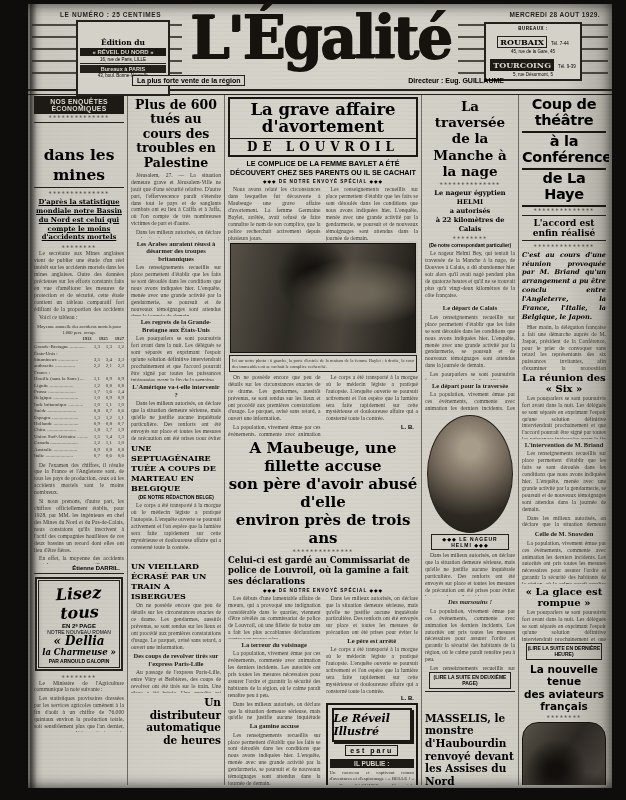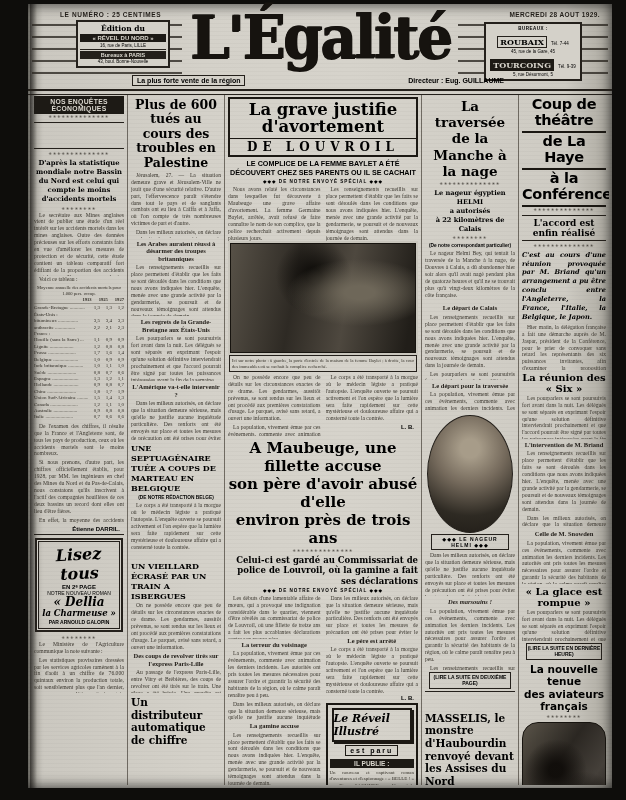--- a/index.html
+++ b/index.html
@@ -10,21 +10,21 @@
       linear-gradient(90deg,#a8a59c 0,#cbc8c0 2.5%,#d4d1c9 30%,#d6d3cb 55%,#cecbc3 92%,#aaa79e 100%);
     box-shadow:0 0 14px rgba(0,0,0,.8) inset;}
   .streak{position:absolute;top:0;bottom:0;width:7px;left:2px;background:linear-gradient(90deg,rgba(10,8,6,.55),rgba(10,8,6,0));}
 
   
   .hdr{position:absolute;top:0;left:0;right:0;height:84px;}
   .price{position:absolute;left:32px;top:7px;font:bold 6.5px "Liberation Sans",sans-serif;letter-spacing:.6px;color:#211d18;}
   .date{position:absolute;right:12px;top:7px;font:bold 6.5px "Liberation Sans",sans-serif;letter-spacing:.4px;color:#211d18;}
   .deco{position:absolute;top:20px;height:52px;background:repeating-linear-gradient(180deg,#2c2822 0 2px,transparent 2px 12px);opacity:.8;}
   .deco.l{left:4px;width:150px;} .deco.r{right:4px;width:150px;}
-  .edbox{position:absolute;left:48px;top:16px;width:86px;border:2px solid #24201b;background:#d4d1c9;padding:2px 2px;text-align:center;z-index:2;}
+  .edbox{position:absolute;left:48px;top:16px;width:86px;border:2px solid #24201b;background:#d4d1c9;padding:16px 2px;text-align:center;z-index:2;}
   .edbox .e1{font:bold 7.5px "DejaVu Serif",serif;}
   .edbox .e2{background:#1d1a15;color:#d9d6cd;font:bold 6px "Liberation Sans",sans-serif;margin:1px 0;padding:1px 0;}
   .edbox .e3{font:4.5px "Liberation Sans",sans-serif;border-bottom:1px solid #24201b;padding-bottom:1px;margin-bottom:1px;}
   .edbox .e4{font:bold 5.5px "Liberation Sans",sans-serif;background:#24201b;color:#d9d6cd;padding:1px 0;margin:1px 0 0;}
   .edbox .e5{font:4.5px "Liberation Sans",sans-serif;}
   .offbox{position:absolute;right:30px;top:18px;width:90px;border:2px solid #24201b;background:#d4d1c9;padding:2px;text-align:center;z-index:2;}
   .offbox .o0{font:bold 4.5px "Liberation Sans",sans-serif;letter-spacing:.5px;}
   .offbox .on{font:bold 8px "DejaVu Serif",serif;border:1px solid #24201b;display:inline-block;padding:0 2px;margin:1px 0;}
   .offbox .ot{font:4.5px "Liberation Sans",sans-serif;}
   .offbox .on.inv{background:#1d1a15;color:#d9d6cd;border-color:#1d1a15;}
@@ -44,57 +44,57 @@
   .orn{text-align:center;font-size:4px;letter-spacing:1px;color:#26221c;line-height:6px;overflow:hidden;white-space:nowrap;}
   .sub{font-weight:bold;text-align:center;color:#211d18;margin:2px 0;line-height:1.15;}
   .ital{font-style:italic;}
   .sig{text-align:right;font:bold 6px "Liberation Sans",sans-serif;margin:1px 4px 2px 0;}
   .lirebox{border:1px solid #24201b;text-align:center;font:bold 5px "Liberation Sans",sans-serif;padding:1.5px 0;margin:2px 4px;}
   .rule{border-top:1px solid #24201b;margin:2px 0;}
 
   
   .kicker{background:#1d1a15;color:#dcd9d0;text-align:center;font:bold 6.8px "Liberation Sans",sans-serif;padding:2px 0;letter-spacing:.3px;}
   .h-mines{font:bold 15.5px "DejaVu Serif",serif;text-align:center;line-height:1.25;border-top:1px solid #24201b;border-bottom:1px solid #24201b;padding:3px 0;margin:2px 0;}
-  .deck1{font:bold 6.8px "DejaVu Serif",serif;text-align:center;line-height:1.3;margin:2px 0;}
+  .deck1{font:bold 6.8px "DejaVu Serif",serif;text-align:center;line-height:1.3;margin:2px 0;text-decoration:underline;}
   .tbl{font-size:5px;color:#302c25;margin:1px 0 2px;}
   .tbl-cap{text-align:center;font-size:4.6px;line-height:1.2;margin-bottom:1px;}
   .tbl-years{display:flex;justify-content:flex-end;gap:7px;font-weight:bold;font-size:4.6px;border-bottom:1px solid #55504668;padding-bottom:1px;margin-bottom:1px;}
   .trow{display:flex;line-height:6.4px;}
   .tlabel{flex:1;white-space:nowrap;overflow:hidden;}
   .tv{width:12px;text-align:right;}
   .adbox{border:2px solid #24201b;box-shadow:0 0 0 1px #d4d1c9 inset,0 0 0 2px #24201b inset;text-align:center;padding:5px 2px;margin:3px 1px;}
   .adbox .a1{font:bold italic 16px "DejaVu Serif",serif;transform:rotate(-3deg);}
   .adbox .a2{font:bold 6px "Liberation Sans",sans-serif;margin-top:1px;}
   .adbox .a3{font:5px "Liberation Sans",sans-serif;}
   .adbox .a4{font:bold italic 12px "DejaVu Serif",serif;line-height:1;}
   .adbox .a5{font:bold italic 8.5px "DejaVu Serif",serif;margin-bottom:1px;}
   .adbox .a6{font:bold 5px "Liberation Sans",sans-serif;}
   .h-ble{font:bold 11px "DejaVu Serif",serif;text-align:center;line-height:1.2;margin:3px 0 1px;} .sub7{font-size:6.5px;}
 
   
   .h-pal{font:bold 12.5px "DejaVu Serif",serif;text-align:center;line-height:1.15;margin:2px 0;}
   .deck-it{font:bold italic 6.4px "DejaVu Serif",serif;text-align:center;line-height:1.3;margin:2px 0;}
   .h-caps{font:bold 8px "DejaVu Serif",serif;text-align:left;line-height:1.25;margin:3px 0 1px;}
-  .h-dist{font:bold 10.5px "DejaVu Serif",serif;text-align:left;line-height:1.2;margin:3px 0 1px;}
+  .h-dist{font:bold 10.5px "DejaVu Serif",serif;text-align:right;line-height:1.2;margin:3px 0 1px;}
   .capbox{border:1px solid #24201b;font-size:4.8px;line-height:1.25;text-align:justify;padding:1.5px 2px;margin:2px 1px;color:#36322a;}
 
   
   .h-av-box{border:2px solid #1b1813;text-align:center;padding:2px 0 1px;margin:1px 0;}
   .h-av{font:bold 16.5px "DejaVu Serif",serif;line-height:1.05;}
   .h-louv{font:bold 12px "DejaVu Serif",serif;letter-spacing:5px;border-top:1px solid #1b1813;margin-top:2px;padding-top:1px;}
   .sub-caps{font:bold 7.2px "Liberation Sans",sans-serif;text-align:center;line-height:1.3;margin:2px 0;}
   .envoy{text-align:center;font:bold 4.6px "Liberation Sans",sans-serif;letter-spacing:1px;margin:1px 0 2px;}
   .twocol{display:flex;gap:5px;}
   .twocol>div{flex:1;min-width:0;}
   .ph-court{height:108px;margin:1px 2px;border:1px solid #17140f;box-shadow:0 0 0 2px #c9c6bd;
     background:radial-gradient(ellipse at 70% 45%,#6e6759 8%,transparent 40%),
       radial-gradient(circle at 45% 30%,rgba(15,13,10,.95) 6%,transparent 30%),
       linear-gradient(100deg,#575147 0,#2e2a24 35%,#4e483f 62%,#211e19 95%);}
   .h-maub{font:bold 15px "DejaVu Serif",serif;text-align:center;line-height:1.2;margin:3px 0 1px;}
-  .sub-maub{font:bold 8.5px "DejaVu Serif",serif;text-align:right;line-height:1.25;margin:1px 0;}
+  .sub-maub{font:bold 8.5px "DejaVu Serif",serif;text-align:left;line-height:1.25;margin:1px 0;}
   .reveil{border:2px solid #1b1813;margin:2px 0;padding:2px;}
   .reveil .rtitle{border:2px solid #1b1813;box-shadow:2px 2px 0 #1b1813;text-align:left;font:bold italic 11px "DejaVu Serif",serif;padding:2px 0;margin:1px 2px 3px;}
   .reveil .rparu{border:1px solid #1b1813;text-align:center;font:bold 7px "Liberation Sans",sans-serif;letter-spacing:2px;width:60%;margin:0 auto 3px;padding:1px 0;}
   .reveil .rpub{background:#1d1a15;color:#d9d6cd;text-align:center;font:bold 6.5px "Liberation Sans",sans-serif;padding:1px 0;margin-bottom:2px;}
   .reveil p{margin:0 0 2px;font-size:5px;line-height:1.25;text-align:justify;color:#36322a;}
 
   
   .h-manche{font:bold 13.5px "DejaVu Serif",serif;text-align:center;line-height:1.2;margin:2px 0;}
   .deck4{font:bold 6.6px "DejaVu Serif",serif;text-align:center;line-height:1.35;margin:2px 0;}
   .corresp{text-align:center;font:bold 4.8px "Liberation Sans",sans-serif;margin:2px 0;}
@@ -147,20 +147,21 @@
   </div>
   <div class="hdr-rule"></div>
 
   <div class="cols">
 
     <div class="col c1">
       <div class="kicker">NOS ENQUÊTES ÉCONOMIQUES</div>
       <div class="orn">✳✳✳✳✳✳✳✳✳✳✳✳✳✳</div>
       <div class="h-mines">
         <br>
+        <span>dans les mines</span>
       </div>
       <div class="orn">✳✳✳✳✳✳✳✳✳✳✳✳✳✳</div>
       <div class="deck1">D'après la statistique mondiale notre Bassin du Nord est celui qui compte le moins d'accidents mortels</div>
       <div class="orn">✳✳✳✳✳✳✳✳</div>
       <div class="bt" style="height:64px">
         <p>Le secrétaire aux Mines anglaises vient de publier une étude d'un réel intérêt sur les accidents mortels dans les mines anglaises. Outre des données précieuses sur les efforts constants faits en vue d'améliorer les mesures de protection et de sécurité, cette étude contient un tableau comparatif fort édifiant de la proportion des accidents mortels par mille personnes employées dans les houillères des principaux pays producteurs du monde.</p>
       </div>
       <div class="bt">
           <p>Voici ce tableau :</p>
         </div>
@@ -332,28 +333,28 @@
       <div class="h-caps">UN VIEILLARD ÉCRASÉ PAR UN TRAIN A ISBERGUES</div>
       <div class="bt" style="height:48px">
         <p>On ne possède encore que peu de détails sur les circonstances exactes de ce drame. Les gendarmes, aussitôt prévenus, se sont rendus sur les lieux et ont procédé aux premières constatations d'usage. Le parquet, avisé sans retard, a ouvert une information.</p>
       </div>
       <div class="sub sub7">Des coups de revolver tirés sur l'express Paris-Lille</div>
       <div class="bt" style="height:24px">
         <p>Au passage de l'express Paris-Lille, entre Vitry et Brébières, des coups de revolver ont été tirés sur le train. Une glace a été brisée. Une enquête est ouverte.</p>
       </div>
       <div class="h-dist">
         <span>Un distributeur</span><br>
-        <span>automatique de chiffre</span>
+        <span>automatique de heures</span>
       </div>
 
     </div>
 
     <div class="col c3">
       <div class="h-av-box">
-        <div class="h-av">La grave justifie d'avortement</div>
+        <div class="h-av">La grave affaire d'avortement</div>
         <div class="h-louv">DE LOUVROIL</div>
       </div>
       <div class="sub-caps">LE COMPLICE DE LA FEMME BAYLET A ÉTÉ DÉCOUVERT CHEZ SES PARENTS OU IL SE CACHAIT</div>
       <div class="envoy">◆◆◆   DE NOTRE ENVOYÉ SPÉCIAL   ◆◆◆</div>
       <div class="twocol" style="height:56px;overflow:hidden">
         <div class="bt">
             <p>Nous avons relaté les circonstances dans lesquelles fut découverte à Maubeuge une grave affaire d'avortement. La femme Germaine Baylet, arrêtée, avait refusé de faire connaître le nom de son complice, que la police recherchait activement depuis plusieurs jours.</p>
           </div>
         <div class="bt">
             <p>Les renseignements recueillis sur place permettent d'établir que les faits se sont déroulés dans les conditions que nous avons indiquées hier. L'enquête, menée avec une grande activité par la gendarmerie, se poursuit et de nouveaux témoignages sont attendus dans la journée de demain.</p>
@@ -450,22 +451,22 @@
       <div class="rule"></div>
       <div class="h-mass">MASSELIS, le monstre d'Haubourdin renvoyé devant les Assises du Nord</div>
       <div class="orn">✳✳✳✳✳✳✳✳</div>
       <div class="sub sub7 ital">Il sera jugé en octobre</div>
 
     </div>
 
     <div class="col c5">
       <div class="h-haye">
         <span>Coup de théâtre</span>
+        <span>à la Conférence</span>
         <span>de La Haye</span>
-        <span>à la Conférence</span>
       </div>
       <div class="orn">✳✳✳✳✳✳✳✳✳✳✳✳✳✳</div>
       <div class="sub-accord">L'accord est enfin réalisé</div>
       <div class="orn">✳✳✳✳✳✳✳✳✳✳✳✳✳✳</div>
       <div class="deck5">C'est au cours d'une réunion provoquée par M. Briand qu'un arrangement a pu être conclu entre l'Angleterre, la France, l'Italie, la Belgique, le Japon.</div>
       <div class="bt" style="height:46px">
         <p>Hier matin, la délégation française a fait une démarche auprès de M. Jaspar, président de la Conférence, pour le prier de convoquer sans retard les représentants des six puissances invitantes, afin d'examiner la proposition transactionnelle de M. Briand.</p>
       </div>
       <div class="h-six">La réunion des « Six »</div>
       <div class="bt" style="height:44px">

